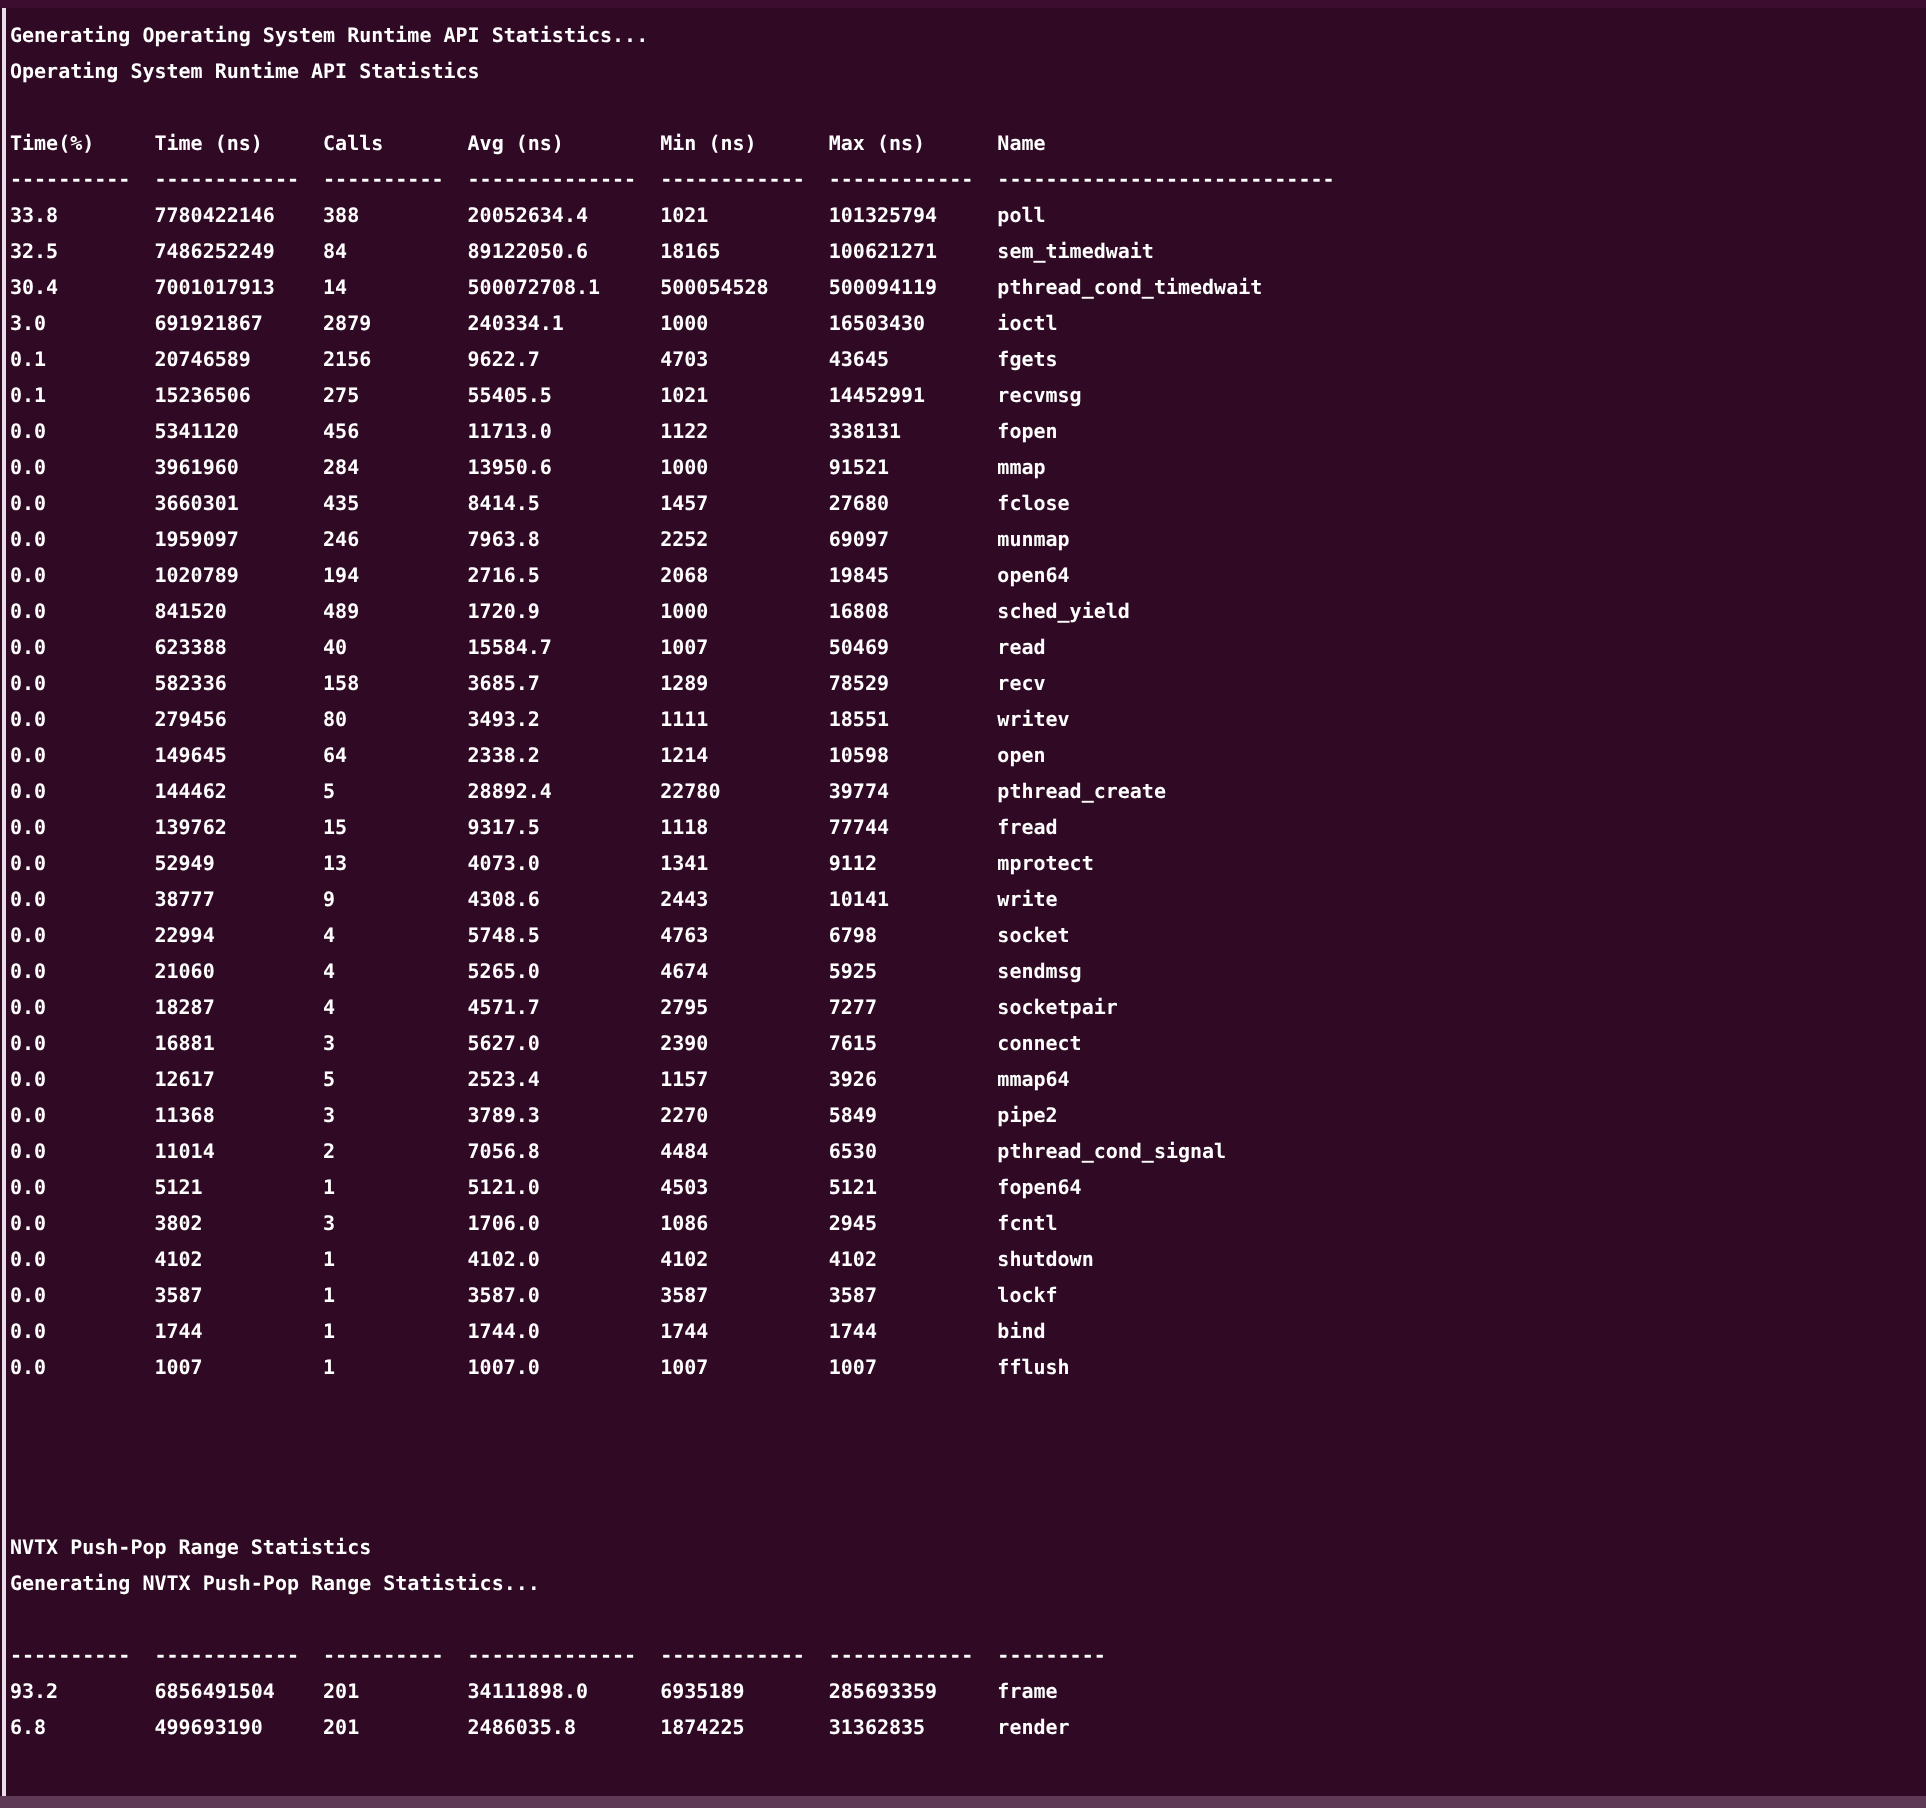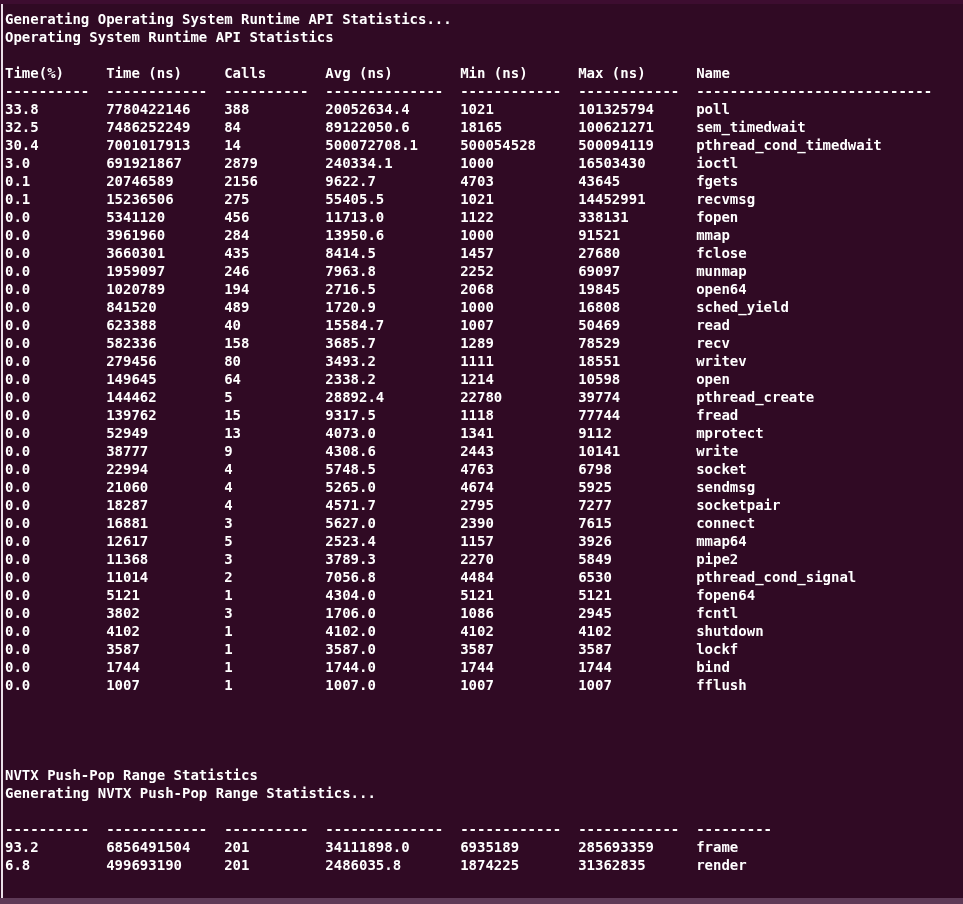--- a/index.html
+++ b/index.html
@@ -9,21 +9,21 @@
     height: 904px;
     overflow: hidden;
     background: var(--bg, #300a24);
   }
   .terminal {
     position: relative;
     width: 963px;
     height: 904px;
     background: var(--bg, #300a24);
     font-family: "DejaVu Sans Mono", "Liberation Mono", monospace;
-    font-size: 14px;
+    font-size: 10px;
     font-weight: bold;
     line-height: 18px;
     color: var(--fg, #ffffff);
     overflow: hidden;
   }
   .top-strip {
     position: absolute;
     left: 0; top: 0;
     width: 100%; height: 4px;
     background: var(--top-strip, #3d0d30);
@@ -91,21 +91,21 @@
         <div class="line">0.0         139762        15          9317.5          1118          77744         fread</div>
         <div class="line">0.0         52949         13          4073.0          1341          9112          mprotect</div>
         <div class="line">0.0         38777         9           4308.6          2443          10141         write</div>
         <div class="line">0.0         22994         4           5748.5          4763          6798          socket</div>
         <div class="line">0.0         21060         4           5265.0          4674          5925          sendmsg</div>
         <div class="line">0.0         18287         4           4571.7          2795          7277          socketpair</div>
         <div class="line">0.0         16881         3           5627.0          2390          7615          connect</div>
         <div class="line">0.0         12617         5           2523.4          1157          3926          mmap64</div>
         <div class="line">0.0         11368         3           3789.3          2270          5849          pipe2</div>
         <div class="line">0.0         11014         2           7056.8          4484          6530          pthread_cond_signal</div>
-        <div class="line">0.0         5121          1           4304.0          5121          5121          fopen64</div>
+        <div class="line">0.0         5121          1           5121.0          4503          5121          fopen64</div>
         <div class="line">0.0         3802          3           1706.0          1086          2945          fcntl</div>
         <div class="line">0.0         4102          1           4102.0          4102          4102          shutdown</div>
         <div class="line">0.0         3587          1           3587.0          3587          3587          lockf</div>
         <div class="line">0.0         1744          1           1744.0          1744          1744          bind</div>
         <div class="line">0.0         1007          1           1007.0          1007          1007          fflush</div>
       </div>
       <div class="line blank"></div>
       <div class="line blank"></div>
       <div class="line blank"></div>
       <div class="line blank"></div>

